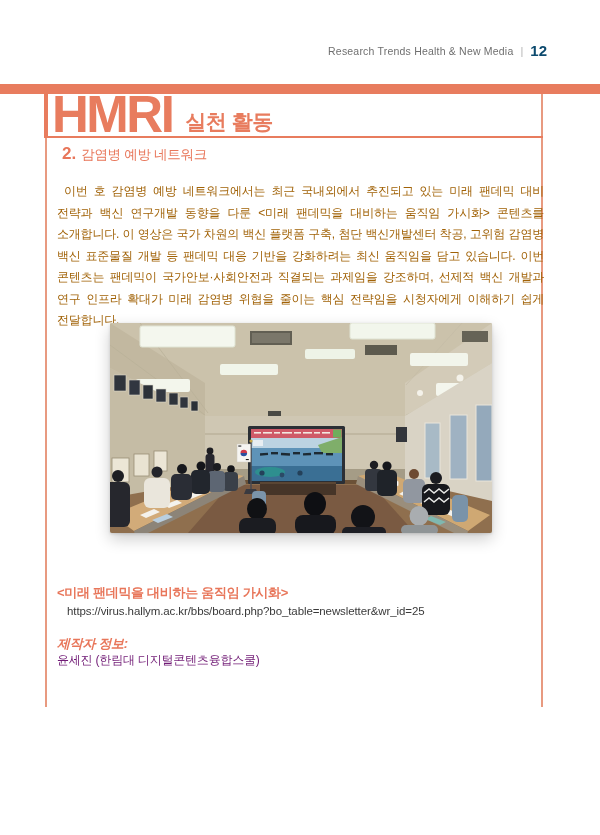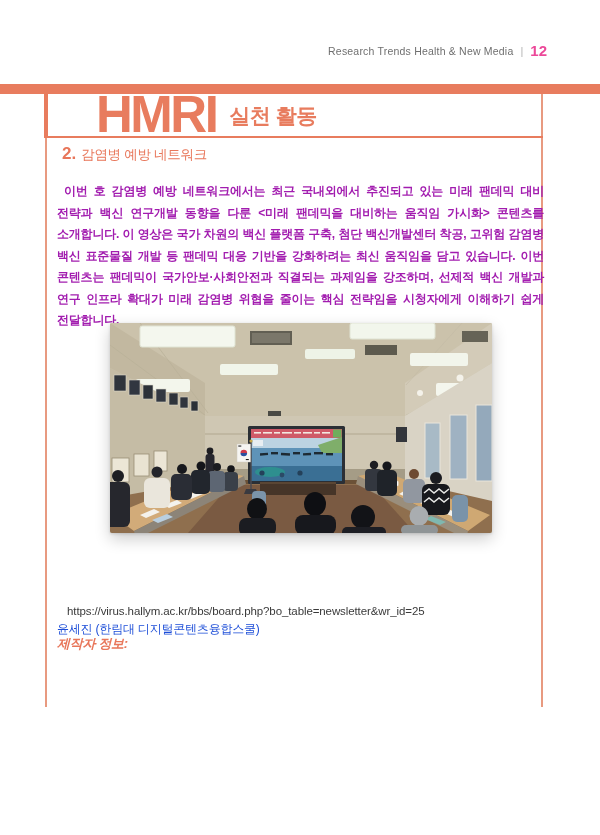--- a/index.html
+++ b/index.html
@@ -13,46 +13,46 @@
   .left-accent{position:absolute;left:45px;top:136px;width:2px;height:639px;background:#e89a80;}
   .right-accent{position:absolute;left:541px;top:94px;width:2px;height:681px;background:#e89a80;}
   .header-rule{position:absolute;left:44px;top:136px;width:499px;height:2px;background:#e87c5e;}
   .bottom-bar{position:absolute;left:0;top:775px;width:600px;height:15px;background:#e87c5e;}
   .bottom-shade{position:absolute;left:0;top:790px;width:600px;height:45px;
     background:linear-gradient(#f3f2f1,#ffffff);}
   
   .header-meta{position:absolute;top:42px;right:53px;display:flex;align-items:center;gap:7px;}
   .journal-title{font-size:10.5px;color:#6f6f6f;letter-spacing:.2px;}
   .header-sep{font-size:11px;color:#b5b5b5;}
-  .page-number{font-size:15px;font-weight:bold;color:#ec4899;}
-  
-  .masthead{position:absolute;left:52px;top:92px;display:flex;align-items:flex-end;gap:13px;height:44px;margin-left:44px;}
+  .page-number{font-size:15px;font-weight:bold;color:#0c4a6e;}
+  
+  .masthead{position:absolute;left:52px;top:92px;display:flex;align-items:flex-end;gap:13px;height:44px;}
   .brand{font-size:51px;line-height:42px;font-weight:bold;letter-spacing:-2.5px;color:#e87c5e;}
-  .brand-sub{font-size:21px;font-weight:bold;color:#e87c5e;letter-spacing:-0.5px;padding-bottom:6px;}
+  .brand-sub{font-size:21px;font-weight:bold;color:#e87c5e;letter-spacing:-0.5px;padding-bottom:0;}
   
   .section-heading{position:absolute;left:62px;top:144px;color:#e8765a;display:flex;align-items:baseline;gap:5px;}
   .section-num{font-size:17px;font-weight:bold;}
   .section-title{font-size:13.5px;font-weight:normal;letter-spacing:-0.3px;}
   .body-text{
     position:absolute;left:57px;top:181px;width:487px;
-    font-size:12px;line-height:21.5px;color:#a21caf;
-    text-align:justify;text-indent:7px;letter-spacing:-0.2px;word-break:keep-all;font-weight:bold;
+    font-size:12px;line-height:21.5px;color:#a16207;
+    text-align:justify;text-indent:7px;letter-spacing:-0.2px;word-break:keep-all;
   }
   
   .photo-wrap{
     position:absolute;left:110px;top:323px;width:382px;height:210px;border-radius:2px;overflow:hidden;
     box-shadow:0 6px 16px rgba(0,0,0,.20),0 1px 3px rgba(0,0,0,.14);
     background:#cbc2ab;
   }
   .photo-wrap svg{display:block;width:100%;height:100%;}
   
   .caption-title{position:absolute;left:57px;top:584px;font-size:13px;font-weight:bold;color:#e8765a;letter-spacing:-0.3px;}
   .caption-url{position:absolute;left:57px;top:605px;font-size:11.5px;color:#3a3a3a;letter-spacing:-0.1px;padding-left:10px;}
   .producer-label{position:absolute;left:57px;top:635px;font-size:13px;font-weight:bold;color:#e8765a;letter-spacing:-0.3px;font-style:italic;}
-  .producer-name{position:absolute;left:57px;top:621px;font-size:12px;color:#1d4ed8;letter-spacing:-0.2px;}
+  .producer-name{position:absolute;left:57px;top:652px;font-size:12px;color:#701a75;letter-spacing:-0.2px;}
 </style>
 </head>
 <body>
 
 <div class="page">
 
   <div class="header-meta">
     <span class="journal-title">Research Trends Health &amp; New Media</span>
     <span class="header-sep">|</span>
     <span class="page-number">12</span>
@@ -270,18 +270,19 @@
             <rect x="185" y="192" width="41" height="20" rx="8" fill="#17181d"></rect>
           <ellipse cx="253" cy="194" rx="12" ry="12" fill="#121317"></ellipse>
             <rect x="232" y="204" width="44" height="10" rx="5" fill="#1d1e24"></rect>
           <ellipse cx="309" cy="193" rx="9.5" ry="10" fill="#a9adb0"></ellipse>
             <rect x="291" y="202" width="37" height="10" rx="5" fill="#8f9496"></rect>
         </g>
       </g>
     </svg>
   </div>
 
+  <div class="caption-title">&lt;미래 팬데믹을 대비하는 움직임 가시화&gt;</div>
   <div class="caption-url">https://virus.hallym.ac.kr/bbs/board.php?bo_table=newsletter&amp;wr_id=25</div>
 
   <div class="producer-label">제작자 정보:</div>
   <div class="producer-name">윤세진 (한림대 디지털콘텐츠융합스쿨)</div>
 
 </div>
 
 </body></html>

